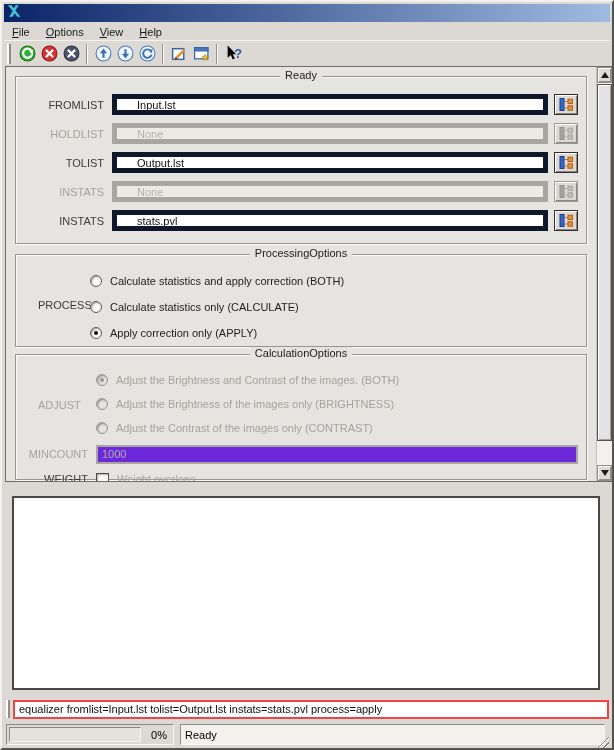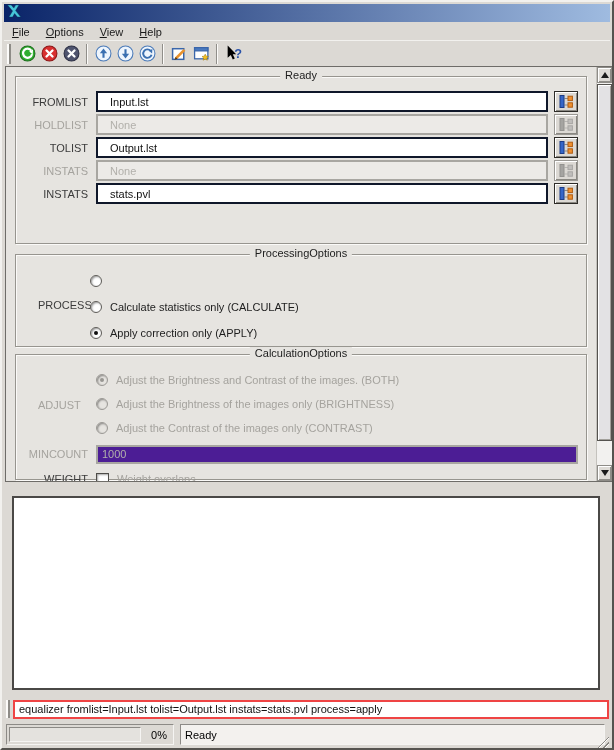--- a/index.html
+++ b/index.html
@@ -59,24 +59,24 @@
   
   .group{position:absolute;border:1px solid #97958f;
     box-shadow:1px 1px 0 #fbfaf8, inset 1px 1px 0 #fbfaf8;}
   .legend{position:absolute;top:-8px;left:50%;transform:translateX(-50%);
     background:#e6e4e0;padding:0 5px;font-size:11px;color:#1d1d1d;white-space:nowrap;}
   .g-files{left:9px;top:9px;width:572px;height:168px;}
   .g-proc{left:9px;top:187px;width:572px;height:93px;}
   .g-calc{left:9px;top:287px;width:572px;height:126px;}
 
   .file-rows{padding:17px 8px 0 0;}
-  .frow{display:flex;align-items:center;height:15px;margin-bottom:8px;}
+  .frow{display:flex;align-items:center;height:21px;margin-bottom:8px;margin-left:16px;}
   .flabel{width:80px;text-align:right;padding-right:8px;font-size:11px;color:#3b3b3b;flex:none;}
-  .field{flex:1;height:21px;border:2px solid #0f172a;background:#fff;
-    font-family:"Liberation Sans",sans-serif;font-size:11px;color:#111;padding:0 12px;outline:none;}
+  .field{flex:1;height:21px;border:5px solid #0f172a;background:#fff;
+    font-family:"Liberation Sans",sans-serif;font-size:11px;color:#111;padding:0 20px;outline:none;}
   .frow.disabled .flabel{color:#a5a39e;}
   .frow.disabled .field{border-color:#a8a6a1;background:#eceae7;color:#b2b0ab;}
   .frow.disabled .field::placeholder{color:#b2b0ab;opacity:1;}
   .field::placeholder{color:#b2b0ab;}
   .browse-btn{width:24px;height:21px;margin-left:6px;flex:none;background:#dcd9d4;
     border:1px solid #2e2c28;box-shadow:inset 1px 1px 0 #fff, inset -1px -1px 0 #8a8882;
     display:flex;align-items:center;justify-content:center;padding:0;cursor:default;}
   .browse-btn svg{width:15px;height:15px;}
   .frow.disabled .browse-btn{border-color:#9a9893;}
   .frow.disabled .browse-btn svg{filter:grayscale(1) opacity(.45);}
@@ -89,21 +89,21 @@
     box-shadow:inset 1px 1px 2px rgba(0,0,0,.4);position:relative;flex:none;}
   .radio.on::after{content:'';position:absolute;inset:3px;border-radius:50%;background:#101010;}
   .g-calc .opt-col{margin-left:80px;padding-top:13px;}
   .g-calc .opt-row{height:24px;}
   .g-calc .opt-label{color:#a5a39e;}
   .g-calc .radio{border-color:#9a9894;background:#e6e4e0;}
   .g-calc .radio.on::after{background:#989692;}
 
   .mini-row{display:flex;align-items:center;height:20px;margin-top:4px;padding-right:8px;}
   .mini-row .flabel{color:#a5a39e;}
-  .mc-field{flex:1;height:19px;border:2px solid #a8a6a1;background:#4c1d95;
+  .mc-field{flex:1;height:19px;border:2px solid #a8a6a1;background:#6d28d9;
     font-family:"Liberation Sans",sans-serif;font-size:11px;color:#b2b0ab;padding:0 4px;outline:none;}
   .w-row{display:flex;align-items:center;height:18px;margin-top:6px;}
   .checkbox{width:13px;height:13px;background:#fff;border:1px solid #4e4c48;
     box-shadow:inset 1px 1px 2px rgba(0,0,0,.35);flex:none;}
   .w-row .opt-label{color:#a5a39e;}
 
   
   .logarea{position:absolute;left:10px;top:494px;width:588px;height:194px;
     background:#fff;border:2px solid #4a4846;font-size:11px;color:#111;
     overflow:hidden;padding:2px 4px;}
@@ -302,20 +302,21 @@
         </div>
       </div>
     </div>
 
     <div class="group g-proc">
       <span class="legend">ProcessingOptions</span>
       <span class="group-label" style="top:44px;">PROCESS</span>
       <div class="opt-col">
         <div class="opt-row">
           <span class="radio"></span>
+          <span class="opt-label">Calculate statistics and apply correction (BOTH)</span>
         </div>
         <div class="opt-row">
           <span class="radio"></span>
           <span class="opt-label">Calculate statistics only (CALCULATE)</span>
         </div>
         <div class="opt-row">
           <span class="radio on"></span>
           <span class="opt-label">Apply correction only (APPLY)</span>
         </div>
       </div>

